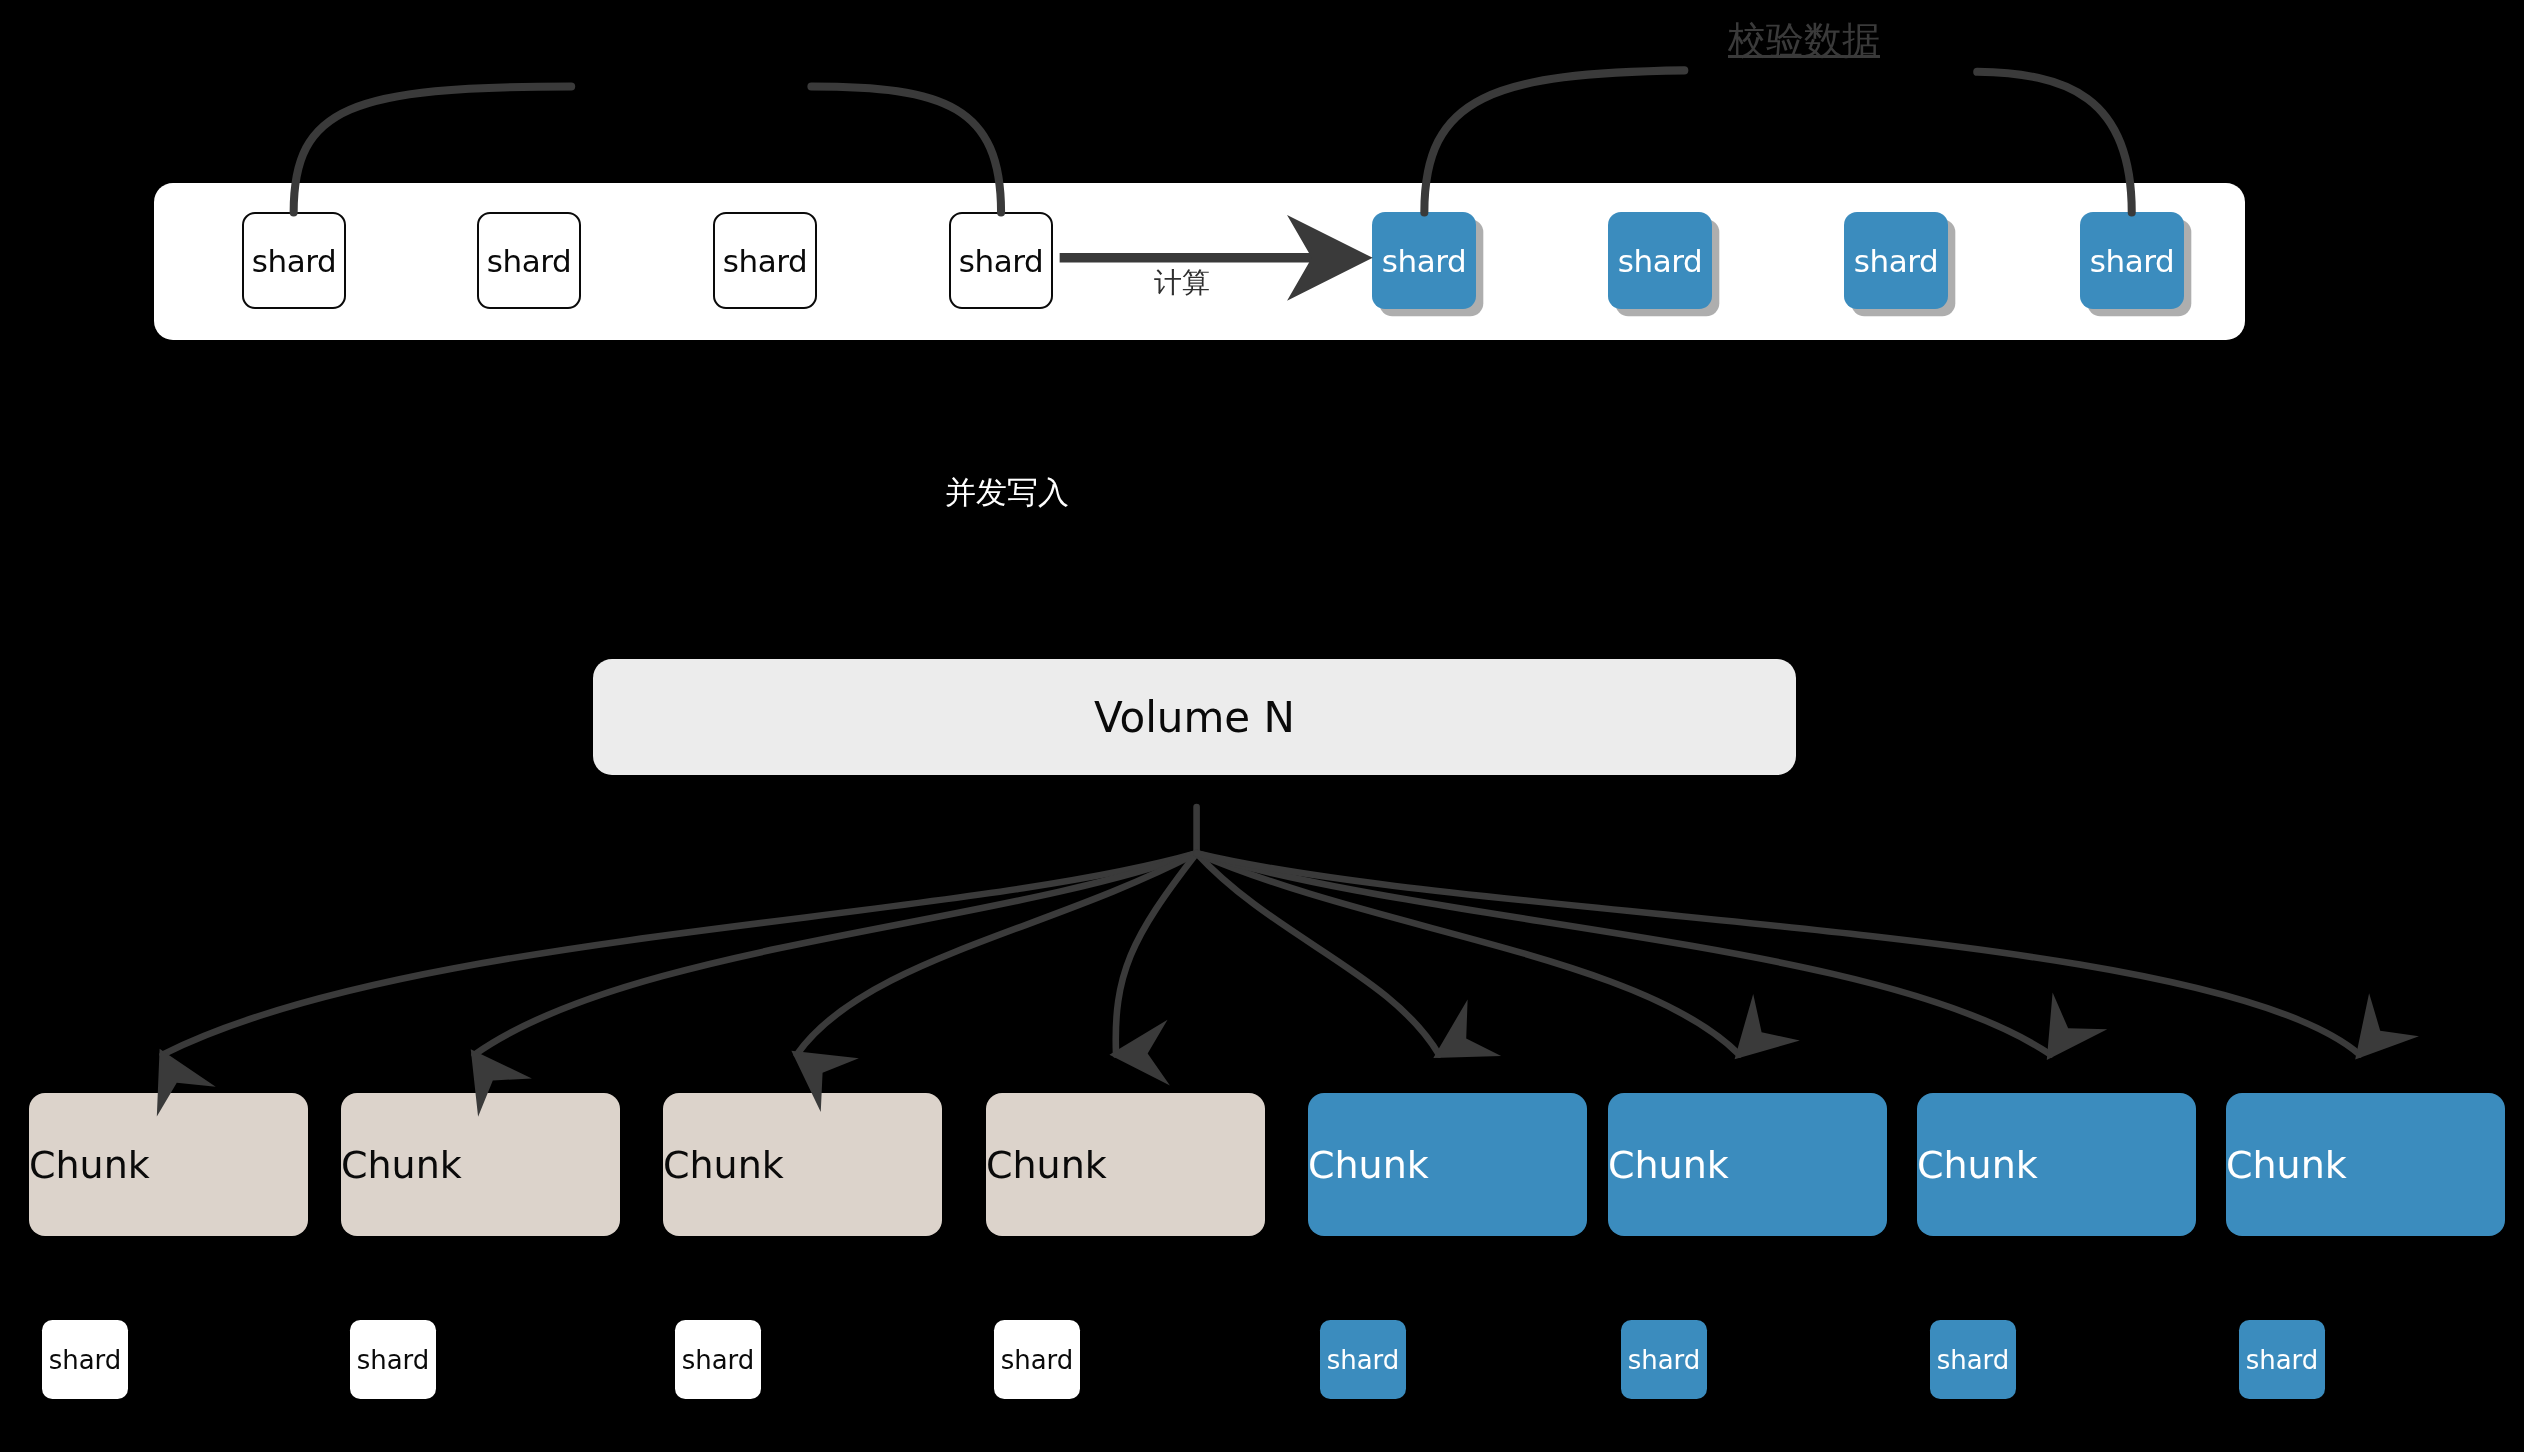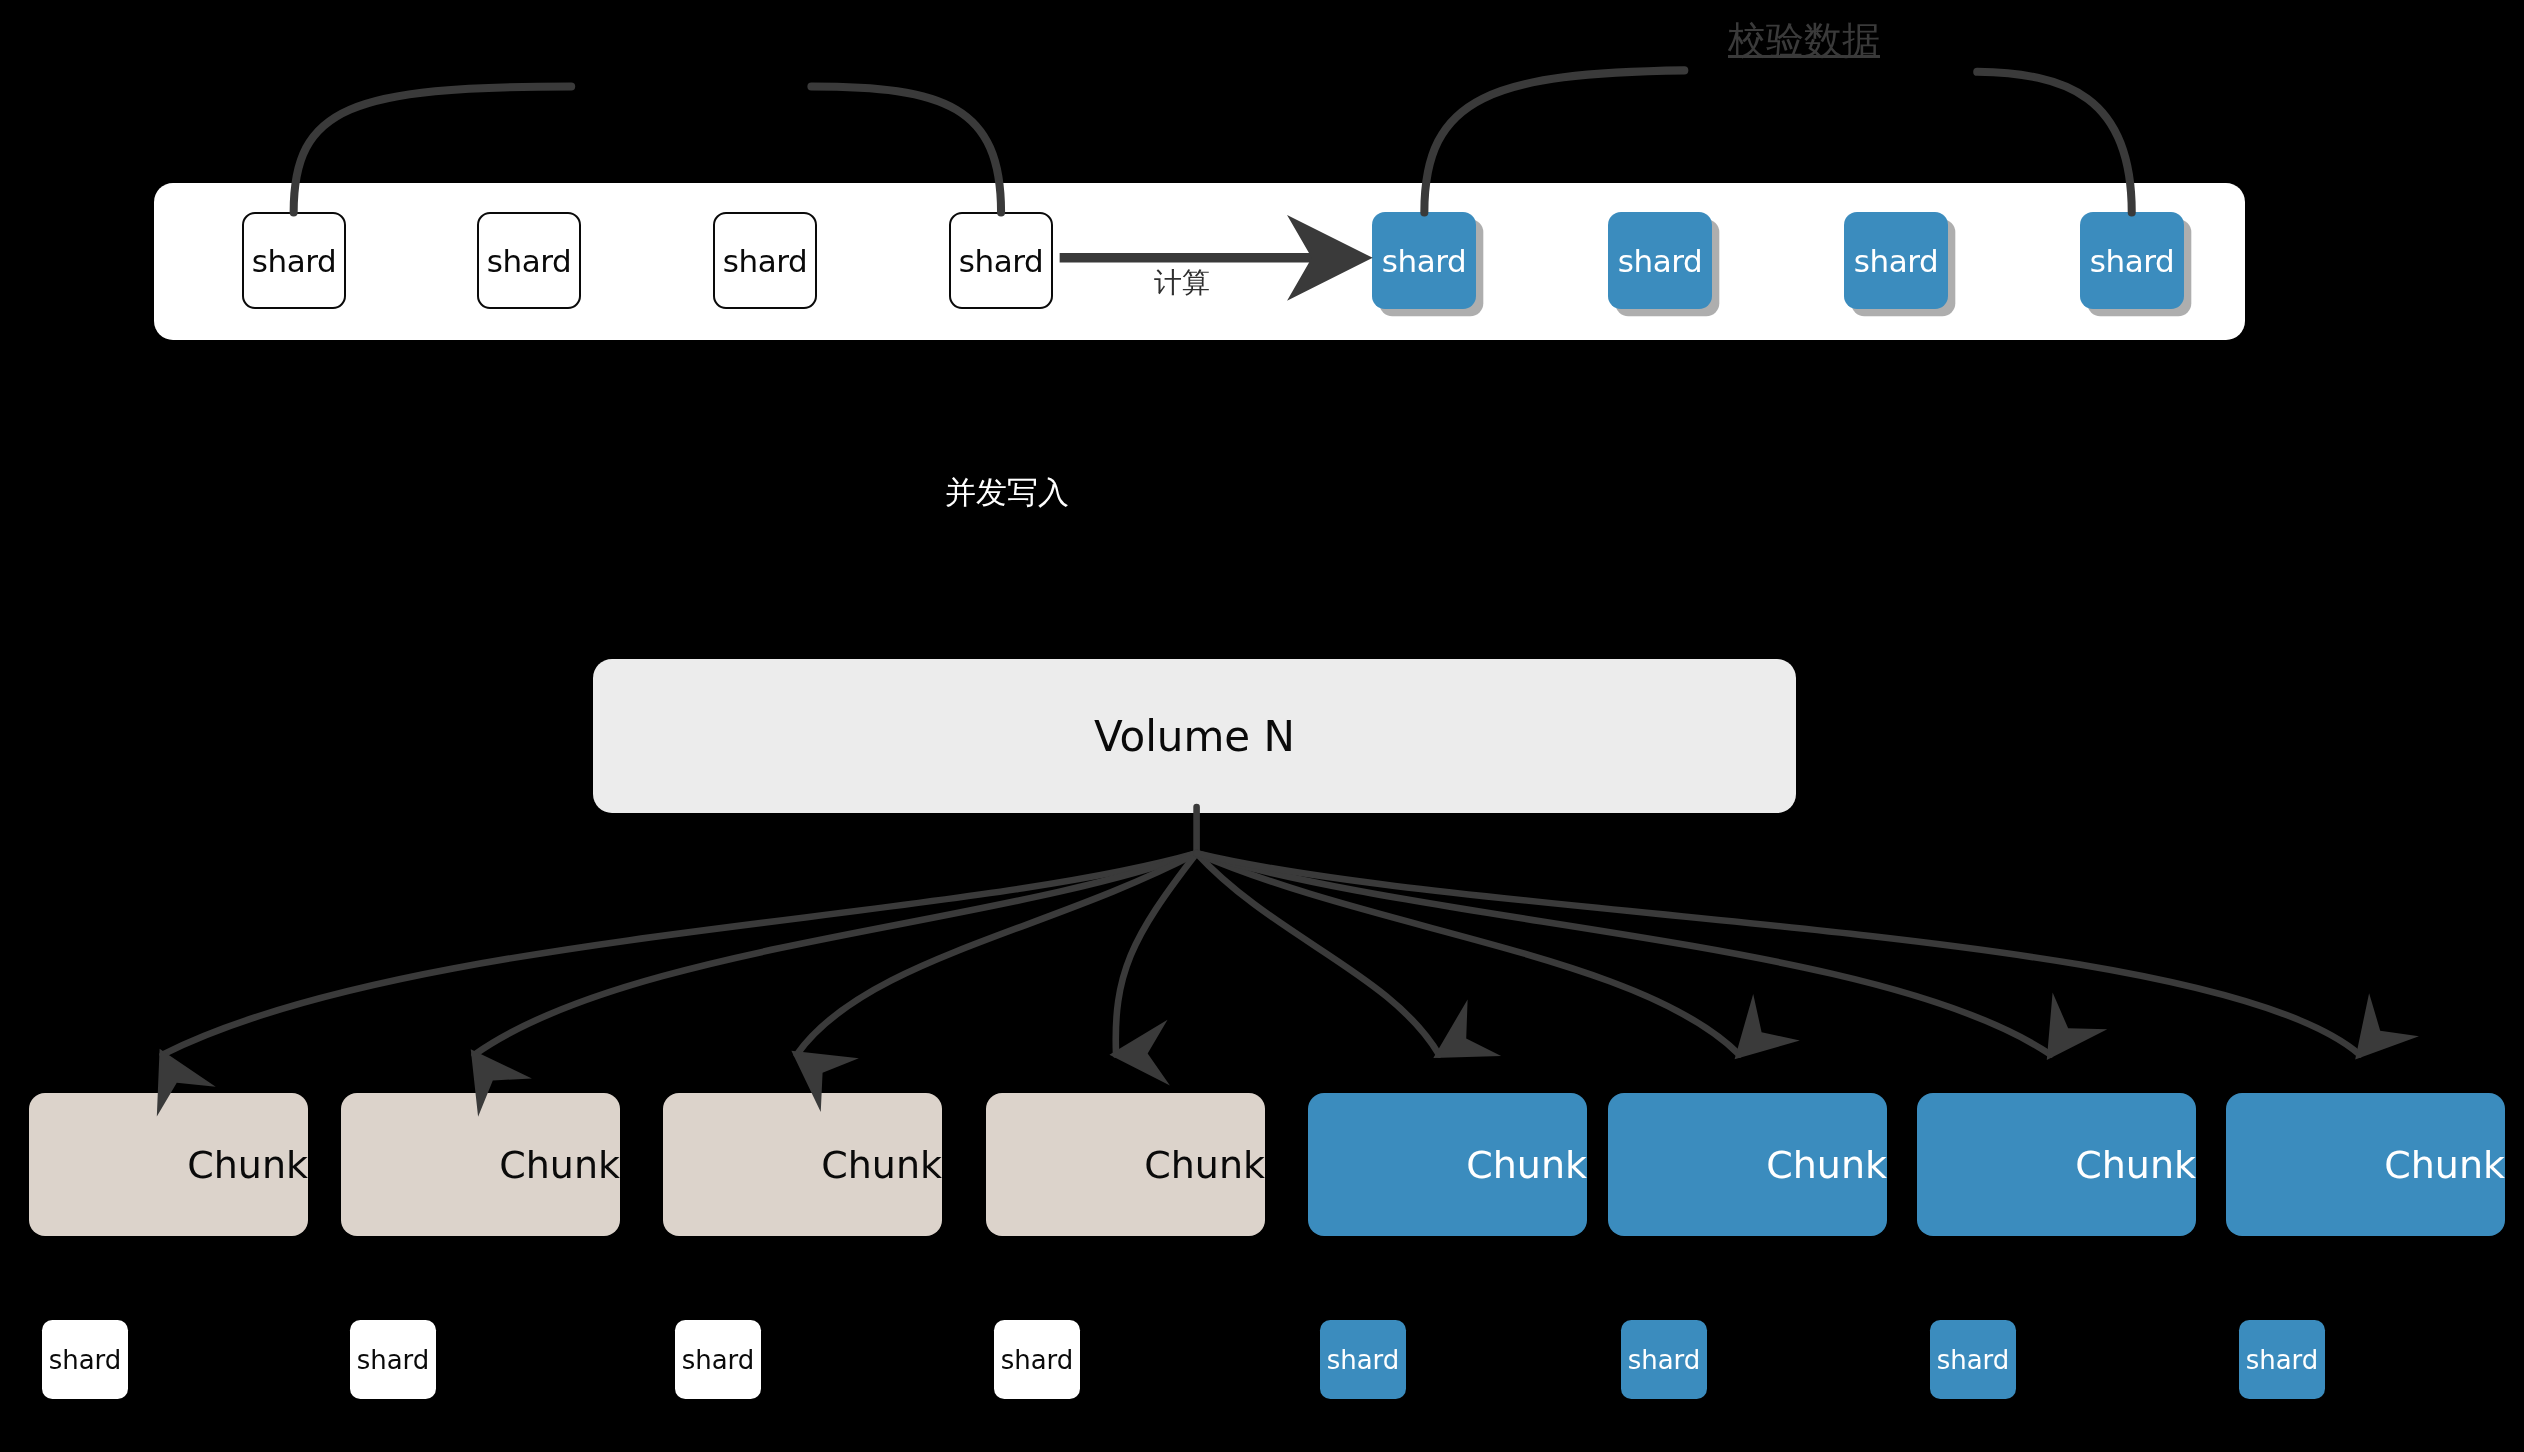--- a/index.html
+++ b/index.html
@@ -51,39 +51,39 @@
     color: #FFFFFF;
     border: none;
     box-shadow: 7.3px 7.3px 0 0 rgba(160,160,160,0.85);
   }
 
   
   #volume-box {
     left: 593px;
     top: 659px;
     width: 1203px;
-    height: 154px;
+    height: 116px;
     background: #ECECEC;
     border-radius: 19px;
     display: flex;
     align-items: center;
     justify-content: center;
     font-size: 42px;
     color: #0A0A0A;
   }
 
   
   .chunk {
     top: 1093px;
     width: 279px;
     height: 143px;
     border-radius: 16px;
     display: flex;
     align-items: center;
-    justify-content: flex-end;
+    justify-content: flex-start;
     font-size: 38px;
   }
   .chunk.data  { background: #DCD3CB; color: #0A0A0A; }
   .chunk.parity{ background: #3B8CBE; color: #FFFFFF; }
 
   
   .shard-bot {
     top: 1320px;
     width: 86px;
     height: 79px;

